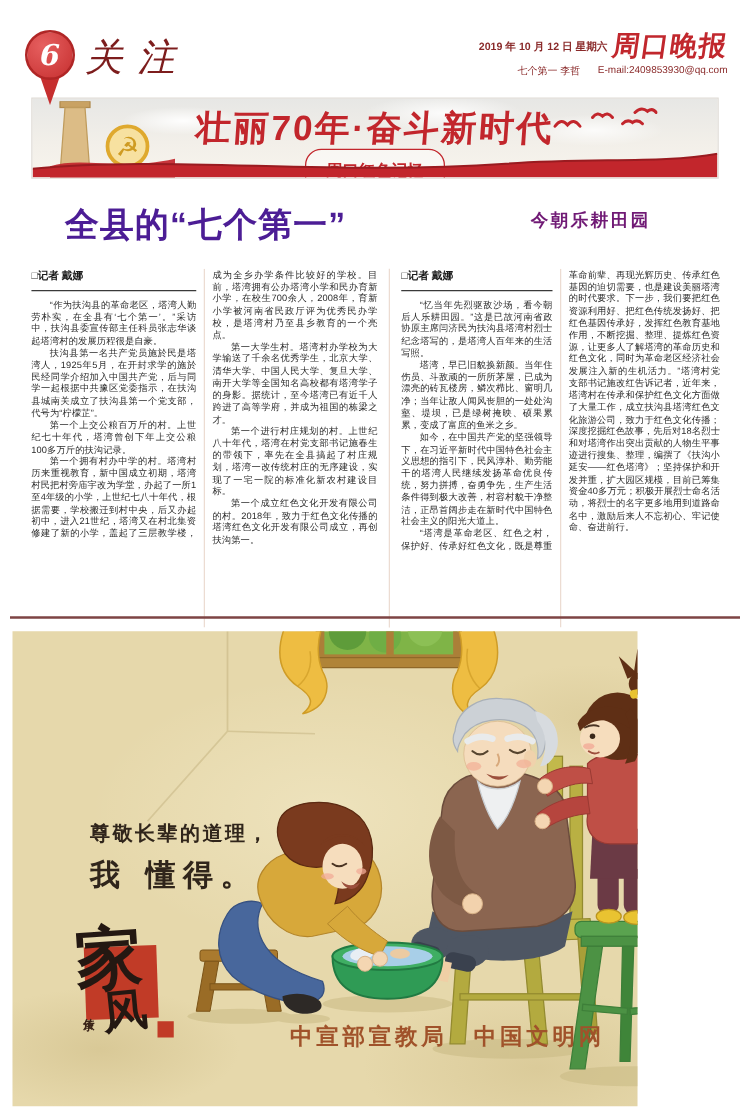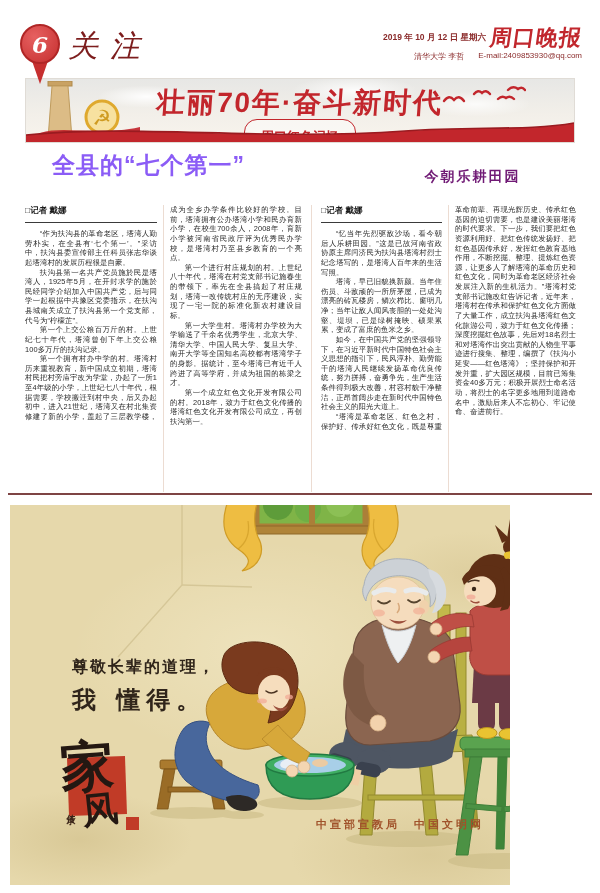--- a/index.html
+++ b/index.html
@@ -36,27 +36,27 @@
         font-size:28px;font-weight:900;color:#c2262c;letter-spacing:2px;
         transform:skewX(-4deg);white-space:nowrap;}
   .banner-sub{position:absolute;left:50%;top:40px;transform:translateX(-50%);
         font-size:13px;font-weight:bold;color:#c2262c;border:1.5px solid #c2262c;
         border-radius:13px;padding:8px 16px;line-height:17px;background:rgba(255,255,255,.45);white-space:nowrap;}
   .banner-monument{position:absolute;left:14px;top:2px;}
   .banner-birds{position:absolute;right:48px;top:6px;}
   .banner-wave{position:absolute;left:0;bottom:0;width:100%;height:20px;}
 
   
-  .headline-left{position:absolute;left:52px;top:150px;font-size:23px;font-weight:900;color:#8b5cf6;
+  .headline-left{position:absolute;left:52px;top:162px;font-size:27px;font-weight:900;color:#4c1d95;
         letter-spacing:1px;font-family:"Liberation Sans",sans-serif;}
   .headline-right{position:absolute;left:370px;top:168px;width:205px;text-align:center;
         font-size:14px;font-weight:900;color:#701a75;letter-spacing:2px;}
 
   
-  .article{position:absolute;top:205px;height:287px;overflow:hidden;
+  .article{position:absolute;top:215px;height:287px;overflow:hidden;
         column-count:2;column-gap:13px;column-rule:1px solid #ecdcd2;}
   .article-left{left:25px;width:277px;}
   .article-right{left:311px;width:264px;border-left:1px solid #ecdcd2;padding-left:9px;width:255px;}
   .byline{font-size:8.5px;font-weight:bold;color:#1c1c1c;padding-bottom:5px;margin-bottom:6px;
         border-bottom:1.5px solid #3a3a3a;}
   .article p{margin:0;font-size:7.4px;line-height:1.3;color:#2b2b2b;text-align:justify;
         text-indent:2em;letter-spacing:.1px;}
 
   
   .maroon-rule{position:absolute;left:8px;right:8px;top:493px;height:2px;background:#7e4444;}
@@ -75,42 +75,42 @@
   .psa-slogan .s2{font-size:24px;font-weight:bold;letter-spacing:6px;margin-top:6px;}
   .seal{position:absolute;left:46px;top:246px;width:92px;height:104px;}
   .seal-red{position:absolute;left:12px;top:6px;width:58px;height:58px;background:#c13b27;transform:rotate(-2deg);}
   .seal-c1{position:absolute;left:4px;top:-12px;font-family:"DejaVu Serif",serif;font-weight:bold;
         font-size:54px;color:#241812;transform:rotate(-4deg);line-height:1;}
   .seal-c2{position:absolute;left:26px;top:40px;font-family:"DejaVu Serif",serif;font-weight:bold;
         font-size:36px;color:#241812;transform:rotate(-6deg);line-height:1;}
   .seal-sub{position:absolute;left:8px;top:56px;font-size:9px;color:#3a2418;writing-mode:vertical-rl;
         letter-spacing:2px;font-weight:bold;}
   .seal-dot{position:absolute;left:70px;top:66px;width:13px;height:13px;background:#c13b27;}
-  .psa-attrib{position:absolute;right:26px;top:312px;font-size:11px;font-weight:bold;color:#a0522a;
+  .psa-attrib{position:absolute;right:26px;top:312px;font-size:18px;font-weight:bold;color:#a0522a;
         letter-spacing:3px;}
 </style>
 </head>
 <body>
 
 <div class="page">
 
   <div class="hdr-pin">
     <div class="pin-tail"></div>
     <div class="pin-circle">
       <span class="pin-num">6</span>
     </div>
   </div>
   <div class="hdr-section">关注</div>
   <div class="hdr-right">
     <div class="hdr-row1">
       <span class="hdr-date">2019 年 10 月 12 日 星期六</span>
       <span class="hdr-masthead">周口晚报</span>
     </div>
     <div class="hdr-row2">
-      <span>清华大学 李哲</span>
+      <span>七个第一 李哲</span>
       <span>E-mail:2409853930@qq.com</span>
     </div>
   </div>
 
   <div class="banner">
     <svg class="banner-monument" width="100" height="62" viewBox="0 0 100 62">
       <rect x="8" y="0" width="24" height="5" fill="#c9a263" stroke="#b08a4d" stroke-width="1"></rect>
       <polygon points="12,5 28,5 32,58 8,58" fill="#dcbc86" stroke="#bf9b5c" stroke-width="1"></polygon>
       <path d="M0,52 C26,44 56,56 100,46 L100,62 L0,62 Z" fill="#c2262c" opacity="0.92"></path>
       <circle cx="62" cy="36" r="16" fill="#f7e1a0" stroke="#dfa92e" stroke-width="3"></circle>
@@ -134,22 +134,22 @@
 
   <div class="headline-left">全县的“七个第一”</div>
   <div class="headline-right">今朝乐耕田园</div>
 
   <div class="article article-left">
     <div class="byline">□记者 戴娜</div>
     <p>“作为扶沟县的革命老区，塔湾人勤劳朴实，在全县有‘七个第一’。”采访中，扶沟县委宣传部主任科员张志华谈起塔湾村的发展历程很是自豪。</p>
     <p>扶沟县第一名共产党员施於民是塔湾人，1925年5月，在开封求学的施於民经同学介绍加入中国共产党，后与同学一起根据中共豫区党委指示，在扶沟县城南关成立了扶沟县第一个党支部，代号为“柠檬芷”。</p>
     <p>第一个上交公粮百万斤的村。上世纪七十年代，塔湾曾创下年上交公粮100多万斤的扶沟记录。</p>
     <p>第一个拥有村办中学的村。塔湾村历来重视教育，新中国成立初期，塔湾村民把村旁庙宇改为学堂，办起了一所1至4年级的小学，上世纪七八十年代，根据需要，学校搬迁到村中央，后又办起初中，进入21世纪，塔湾又在村北集资修建了新的小学，盖起了三层教学楼，成为全乡办学条件比较好的学校。目前，塔湾拥有公办塔湾小学和民办育新小学，在校生700余人，2008年，育新小学被河南省民政厅评为优秀民办学校，是塔湾村乃至县乡教育的一个亮点。</p>
+    <p>第一大学生村。塔湾村办学校为大学输送了千余名优秀学生，北京大学、清华大学、中国人民大学、复旦大学、南开大学等全国知名高校都有塔湾学子的身影。据统计，至今塔湾已有近千人跨进了高等学府，并成为祖国的栋梁之才。</p>
     <p>第一个进行村庄规划的村。上世纪八十年代，塔湾在村党支部书记施春生的带领下，率先在全县搞起了村庄规划，塔湾一改传统村庄的无序建设，实现了一宅一院的标准化新农村建设目标。</p>
-    <p>第一大学生村。塔湾村办学校为大学输送了千余名优秀学生，北京大学、清华大学、中国人民大学、复旦大学、南开大学等全国知名高校都有塔湾学子的身影。据统计，至今塔湾已有近千人跨进了高等学府，并成为祖国的栋梁之才。</p>
     <p>第一个成立红色文化开发有限公司的村。2018年，致力于红色文化传播的塔湾红色文化开发有限公司成立，再创扶沟第一。</p>
   </div>
 
   <div class="article article-right">
     <div class="byline">□记者 戴娜</div>
     <p>“忆当年先烈驱敌沙场，看今朝后人乐耕田园。”这是已故河南省政协原主席闫济民为扶沟县塔湾村烈士纪念塔写的，是塔湾人百年来的生活写照。</p>
     <p>塔湾，早已旧貌换新颜。当年住伤员、斗敌顽的一所所茅屋，已成为漂亮的砖瓦楼房，鳞次栉比、窗明几净；当年让敌人闻风丧胆的一处处沟壑、堤坝，已是绿树掩映、硕果累累，变成了富庶的鱼米之乡。</p>
     <p>如今，在中国共产党的坚强领导下，在习近平新时代中国特色社会主义思想的指引下，民风淳朴、勤劳能干的塔湾人民继续发扬革命优良传统，努力拼搏，奋勇争先，生产生活条件得到极大改善，村容村貌干净整洁，正昂首阔步走在新时代中国特色社会主义的阳光大道上。</p>
     <p>“塔湾是革命老区、红色之村，保护好、传承好红色文化，既是尊重革命前辈、再现光辉历史、传承红色基因的迫切需要，也是建设美丽塔湾的时代要求。下一步，我们要把红色资源利用好、把红色传统发扬好、把红色基因传承好，发挥红色教育基地作用，不断挖掘、整理、提炼红色资源，让更多人了解塔湾的革命历史和红色文化，同时为革命老区经济社会发展注入新的生机活力。”塔湾村党支部书记施改红告诉记者，近年来，塔湾村在传承和保护红色文化方面做了大量工作，成立扶沟县塔湾红色文化旅游公司，致力于红色文化传播；深度挖掘红色故事，先后对18名烈士和对塔湾作出突出贡献的人物生平事迹进行搜集、整理，编撰了《扶沟小延安——红色塔湾》；坚持保护和开发并重，扩大园区规模，目前已筹集资金40多万元；积极开展烈士命名活动，将烈士的名字更多地用到道路命名中，激励后来人不忘初心、牢记使命、奋进前行。</p>
   </div>

